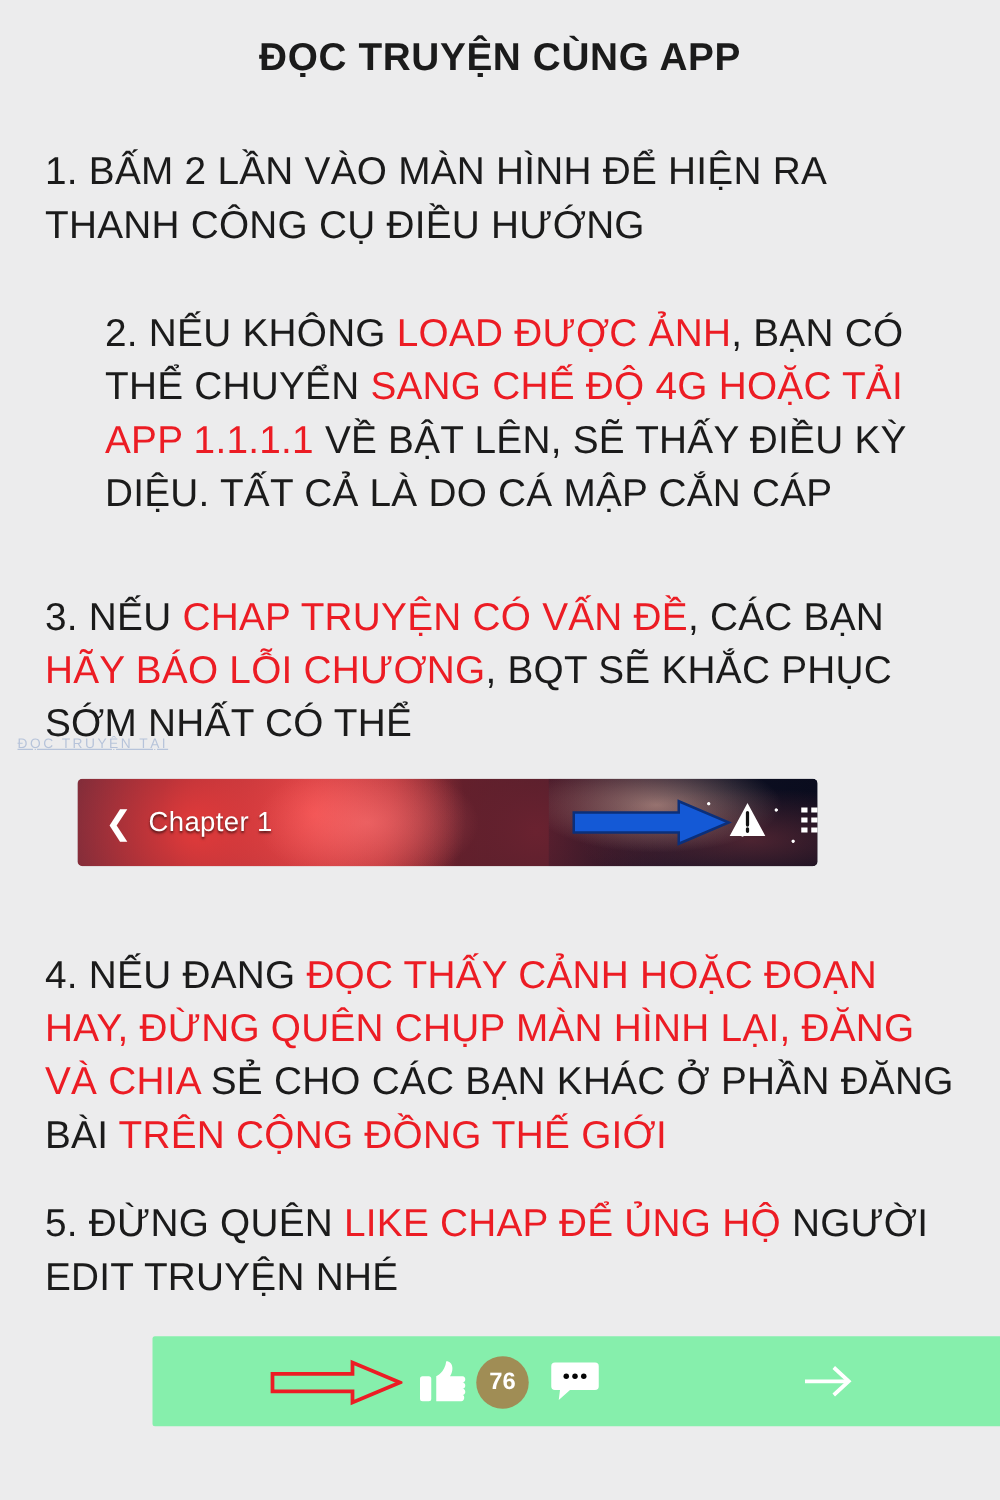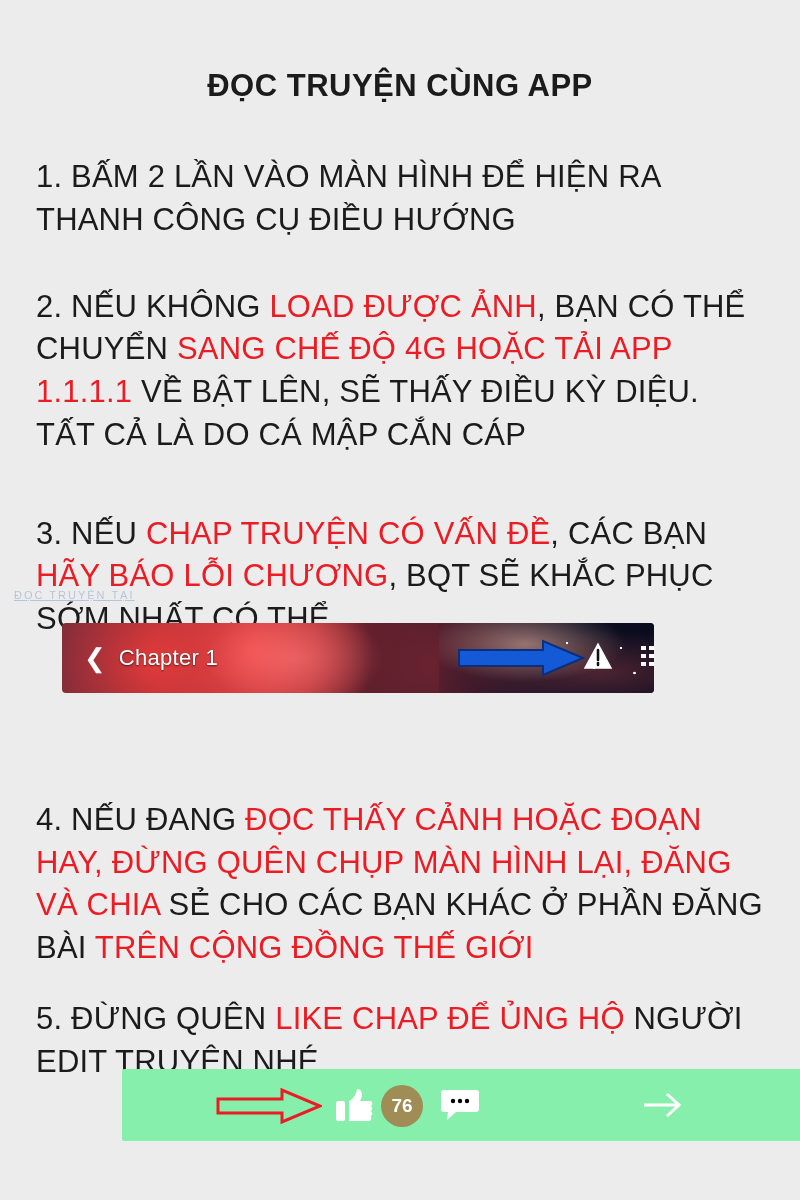--- a/index.html
+++ b/index.html
@@ -19,35 +19,35 @@
     inset: 0;
     background: #ececed;
     padding: 0;
   }
   .title {
     text-align: center;
     font-size: 31px;
     font-weight: bold;
     letter-spacing: 0.5px;
     color: #1b1b1b;
-    padding-top: 68px;
+    padding-top: 28px;
   }
   .body-text {
     padding: 0 36px;
     color: #1b1b1b;
   }
   .para {
     font-size: 31px;
     font-weight: normal;
     line-height: 1.38;
     letter-spacing: 0.2px;
     margin: 0;
   }
   .p1 { margin-top: 52px; }
-  .p2 { margin-top: 44px; }
+  .p2 { margin-top: 44px; margin-left: 48px; }
   .p3 { margin-top: 56px; }
   .p4 { margin-top: 40px; }
   .p5 { margin-top: 28px; }
   .hl { color: #ec1c24; }
 
   
   .watermark {
     position: absolute;
     left: 14px;
     top: 590px;

